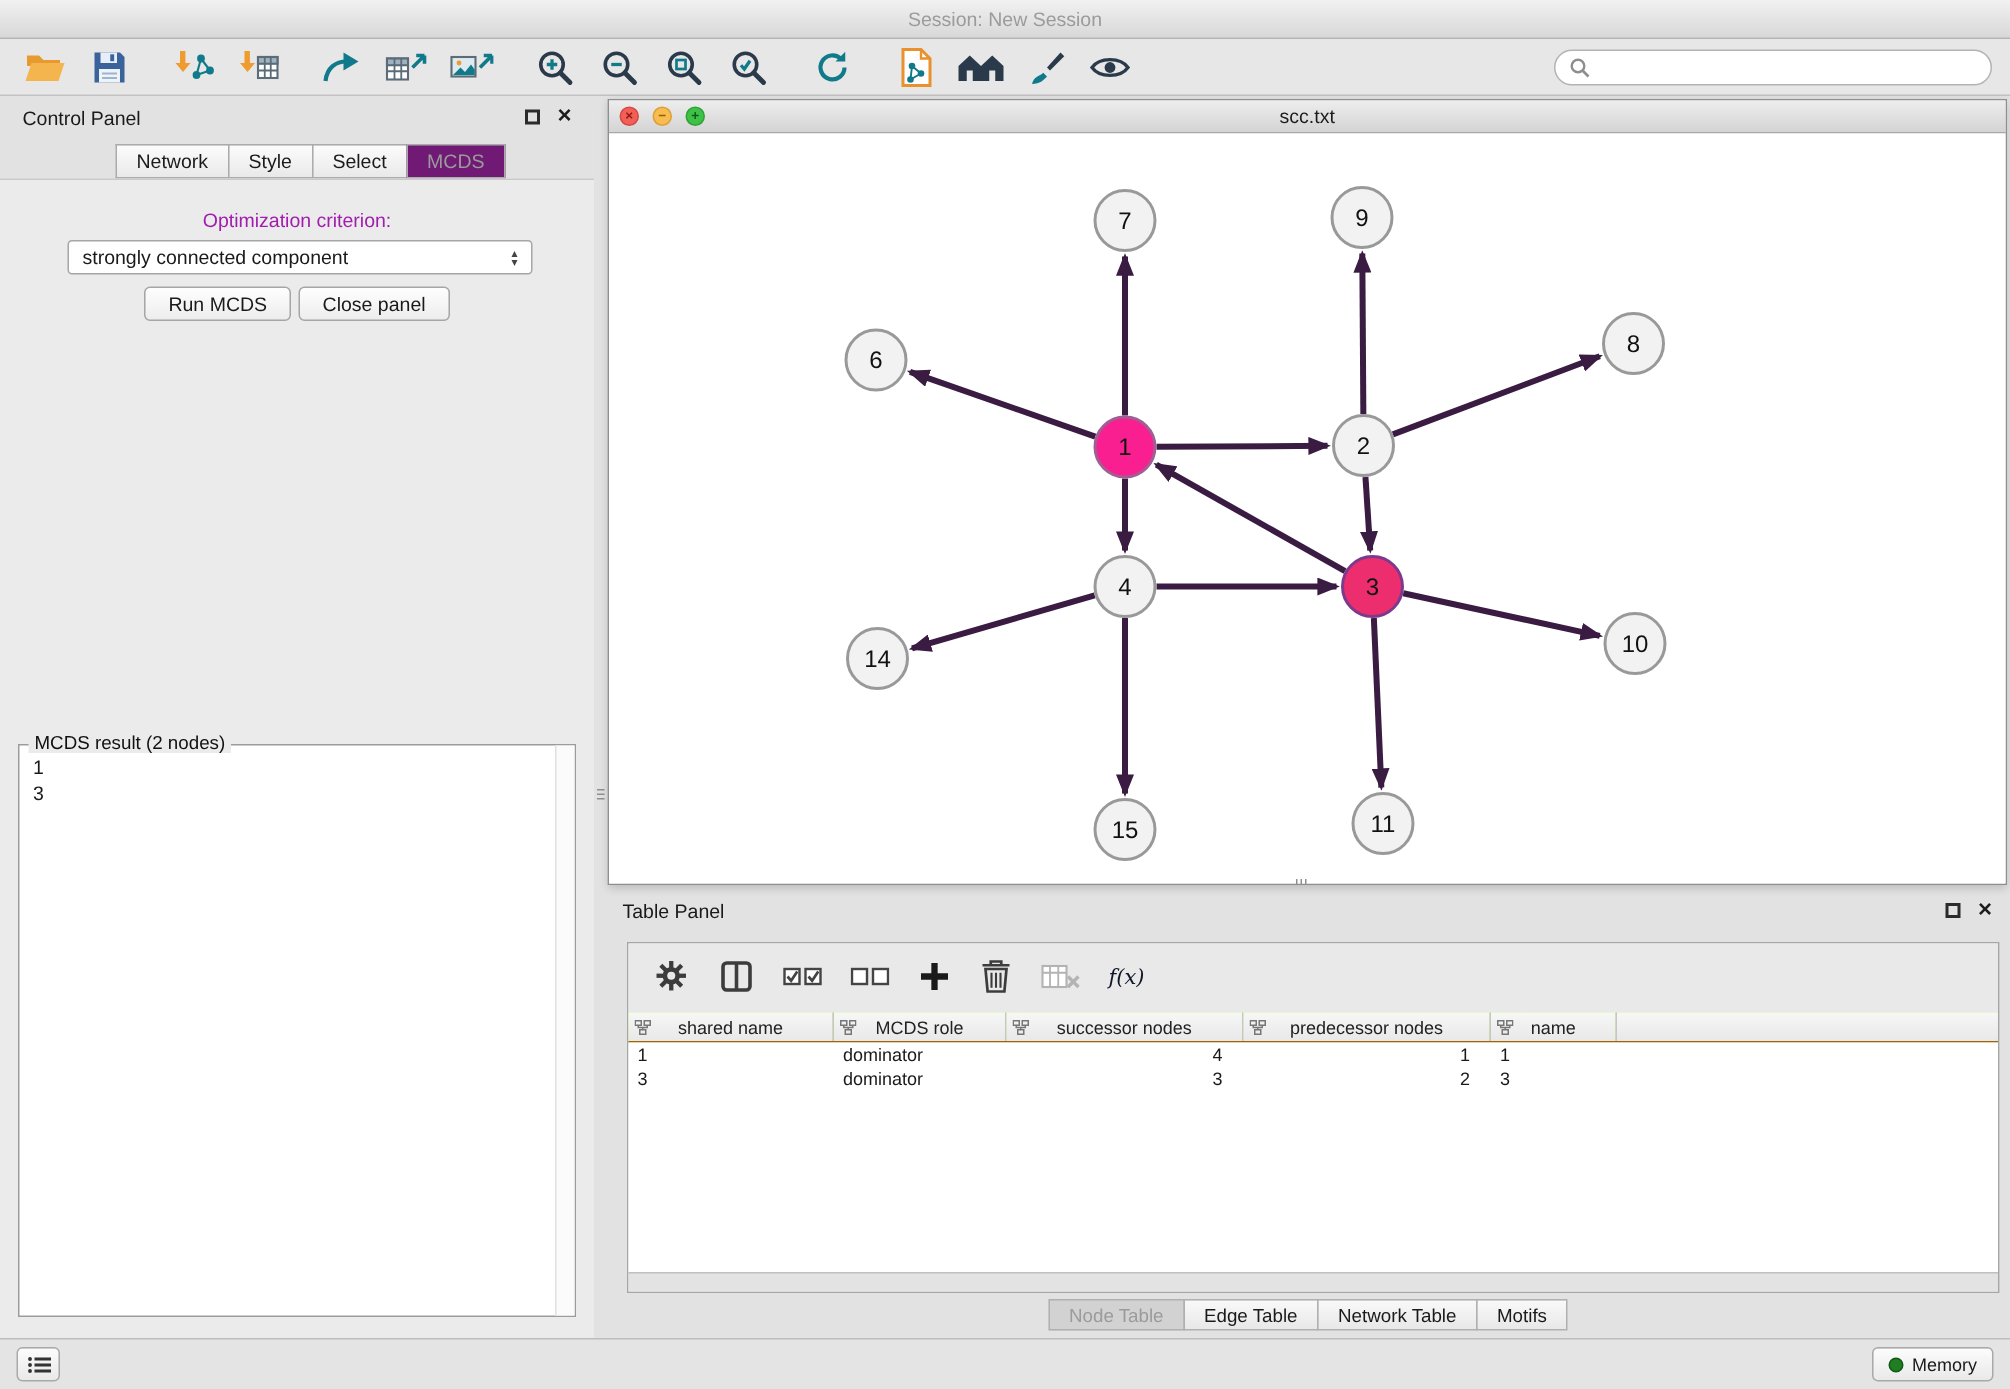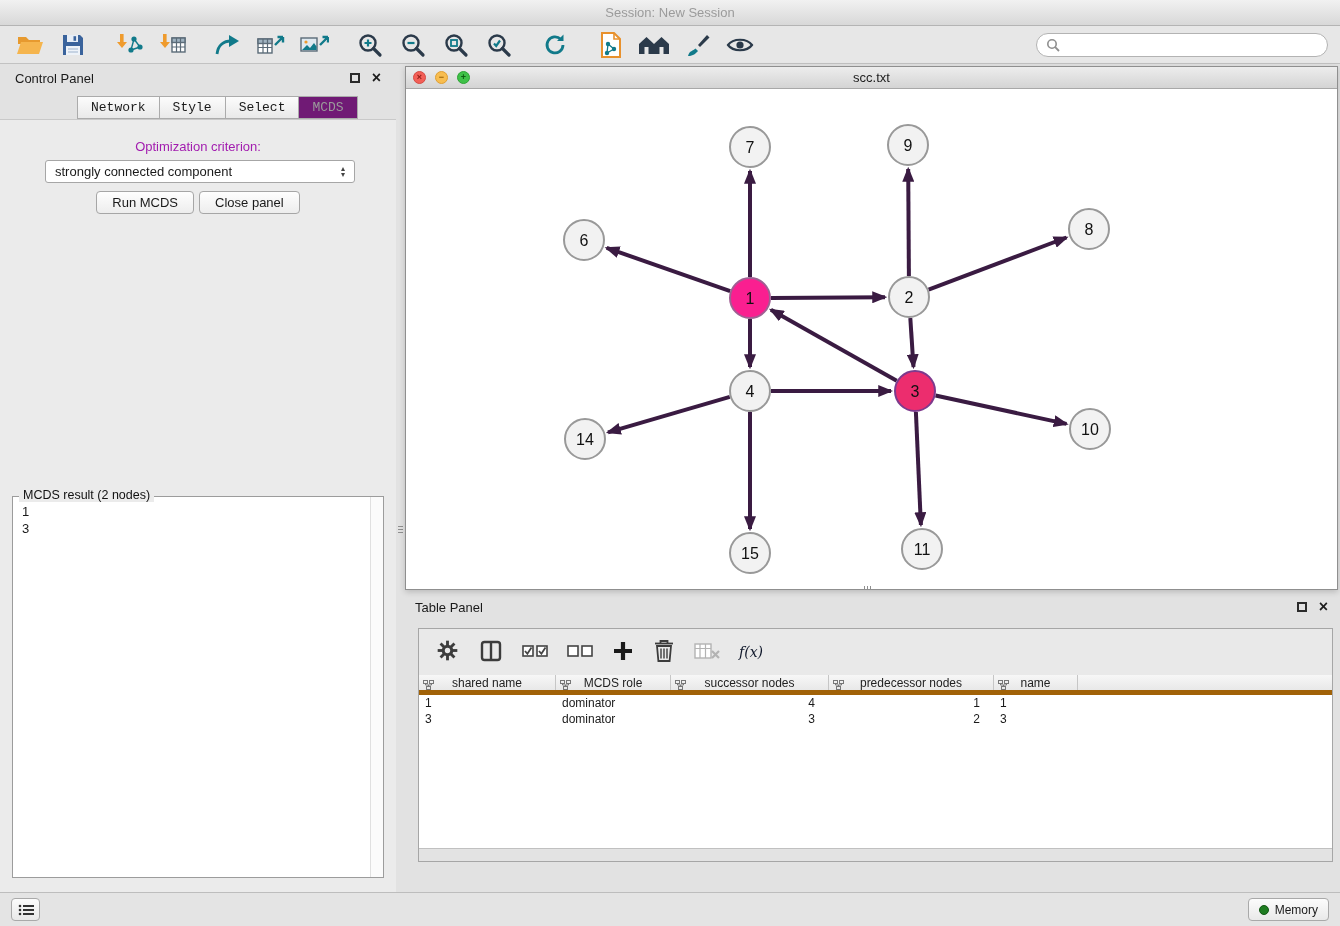--- a/index.html
+++ b/index.html
@@ -20,21 +20,21 @@
   .searchbox{width:292px;height:24px;border:1px solid #b3b3b3;border-radius:12px;background:#fff;
     display:flex;align-items:center;padding:0 9px;margin-right:4px;}
   .searchbox input{border:none;outline:none;flex:1;font-size:12px;background:transparent;margin-left:6px;font-family:"Liberation Sans",sans-serif;}
 
   
   .control-panel{position:absolute;left:0;top:64px;width:396px;height:828px;background:#e2e2e2;}
   .cp-header{position:absolute;left:0;top:0;width:100%;height:28px;display:flex;align-items:center;padding:0 15px;}
   .cp-header .title{flex:1;}
   .panel-float{width:10px;height:10px;border:2px solid #2b2b2b;margin-right:12px;}
   .panel-close{font-weight:bold;font-size:16px;color:#1c1c1c;line-height:1;}
-  .cp-tabs{position:absolute;left:77px;top:32px;height:20px;display:flex;font-family:Liberation Mono, monospace;}
+  .cp-tabs{position:absolute;left:77px;top:32px;height:20px;display:flex;}
   .cp-tab{height:23px;padding:0 13px;border:1px solid #ababab;border-right-width:0;
     background:linear-gradient(#fcfcfc,#e9e9e9);display:flex;align-items:center;font-size:13px;}
   .cp-tab:last-child{border-right-width:1px;}
   .cp-tab.active{background:#701a75;color:#9b9b9b;}
   .cp-body{position:absolute;left:0;top:55px;width:100%;bottom:0;background:#ebebeb;border-top:1px solid #c9c9c9;}
   .opt-label{position:absolute;top:19px;width:100%;text-align:center;font-size:13px;color:#a21caf;}
   .combo{position:absolute;left:45px;top:40px;width:310px;height:23px;background:#fff;border:1px solid #a6a6a6;
     border-radius:3px;display:flex;align-items:center;padding:0 4px 0 9px;font-size:13px;}
   .combo .val{flex:1;}
   .stepper{display:flex;flex-direction:column;align-items:center;justify-content:center;color:#444;font-size:8px;line-height:6px;width:14px;}
@@ -67,21 +67,21 @@
   .net-canvas text{font-family:"Liberation Sans",sans-serif;}
 
   
   .table-panel{position:absolute;left:405px;top:596px;width:933px;height:294px;}
   .tp-header{height:22px;display:flex;align-items:center;padding:0 10px;}
   .tp-header .title{flex:1;}
   .tp-container{position:absolute;left:13px;top:32px;width:915px;height:234px;border:1px solid #a6a6a6;
     background:#fff;display:flex;flex-direction:column;}
   .tp-toolbar{height:46px;background:#e9e9e9;display:flex;align-items:center;gap:19px;padding:0 16px;}
   .fx-label{font-family:"DejaVu Serif",serif;font-style:italic;font-size:14px;color:#0f172a;}
-  .tp-thead{display:flex;height:20px;background:#bef264;border-bottom:5px solid #a16207;}
+  .tp-thead{display:flex;height:20px;background:#bef264;border-bottom:1px solid #a16207;}
   .th-cell{display:flex;align-items:center;justify-content:center;position:relative;
     border-right:1px solid #c6c6c6;font-size:12px;background:linear-gradient(#f7f7f7,#e8e8e8);color:#222;}
   .th-cell .th-icon{position:absolute;left:4px;top:5px;}
   .th-fill{flex:1;background:linear-gradient(#f7f7f7,#e8e8e8);}
   .tp-tbody{flex:1;background:#fff;overflow:hidden;}
   .trow{display:flex;height:16px;line-height:16px;font-size:12px;}
   .tcell{overflow:hidden;white-space:nowrap;padding:0 6px;}
   .tcell.right{text-align:right;padding-right:14px;}
   .tp-footer{height:13px;background:#e3e3e3;border-top:1px solid #c0c0c0;}
   .tp-tabs{position:absolute;left:0;top:270px;width:100%;display:flex;justify-content:center;}
@@ -465,20 +465,26 @@
         <div class="trow">
           <div class="tcell" style="width: 137px;">3</div>
           <div class="tcell" style="width: 115px;">dominator</div>
           <div class="tcell right" style="width: 158px;">3</div>
           <div class="tcell right" style="width: 165px;">2</div>
           <div class="tcell" style="width: 84px;">3</div>
         </div>
       </div>
     <div class="tp-footer"></div>
   </div>
+  <div class="tp-tabs" id="tp-tabs">
+      <div class="tp-tab active">Node Table</div>
+      <div class="tp-tab">Edge Table</div>
+      <div class="tp-tab">Network Table</div>
+      <div class="tp-tab">Motifs</div>
+    </div>
 </div>
 
 <div class="statusbar">
   <div class="menu-btn">
     <svg width="16" height="12" viewBox="0 0 16 12">
         <circle cx="2" cy="2" r="1.3" fill="#333"></circle>
         <rect x="5" y="1" width="11" height="2" fill="#333"></rect>
         <circle cx="2" cy="6" r="1.3" fill="#333"></circle>
         <rect x="5" y="5" width="11" height="2" fill="#333"></rect>
         <circle cx="2" cy="10" r="1.3" fill="#333"></circle>

